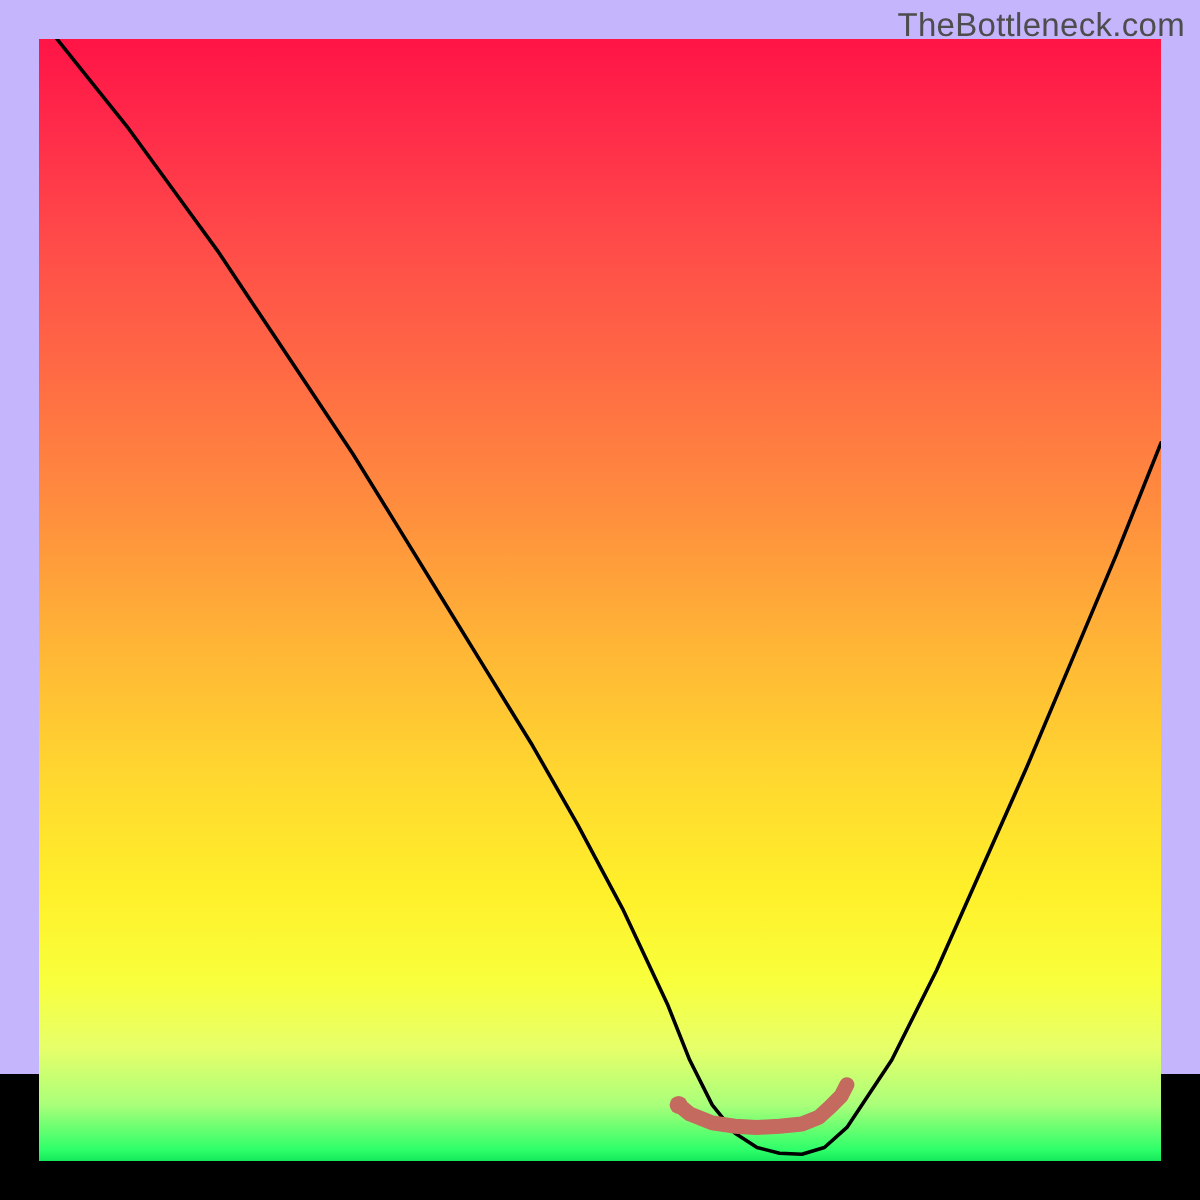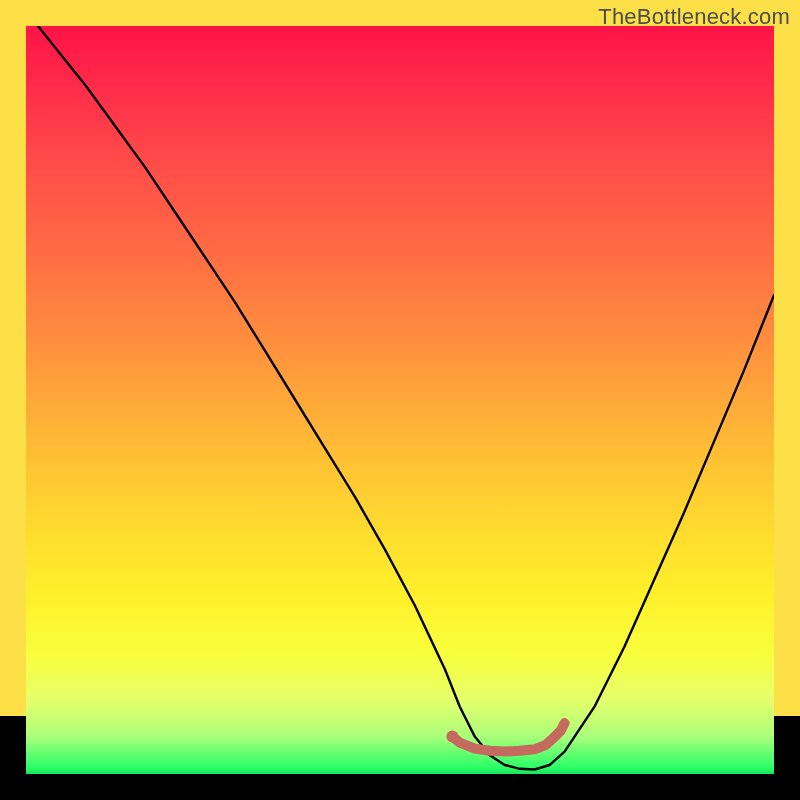--- a/index.html
+++ b/index.html
@@ -8,21 +8,21 @@
     width: 800px;
     height: 800px;
     background: #000;
     overflow: hidden;
     font-family: Arial, Helvetica, sans-serif;
   }
   .frame {
     position: relative;
     width: 800px;
     height: 716px;
-    background: #fde047;
+    background: #c4b5fd;
   }
   .plot-area {
     position: absolute;
     left: 26px;
     top: 26px;
     width: 748px;
     height: 748px;
     
     background: linear-gradient(to bottom,
       #ff1446 0%,

